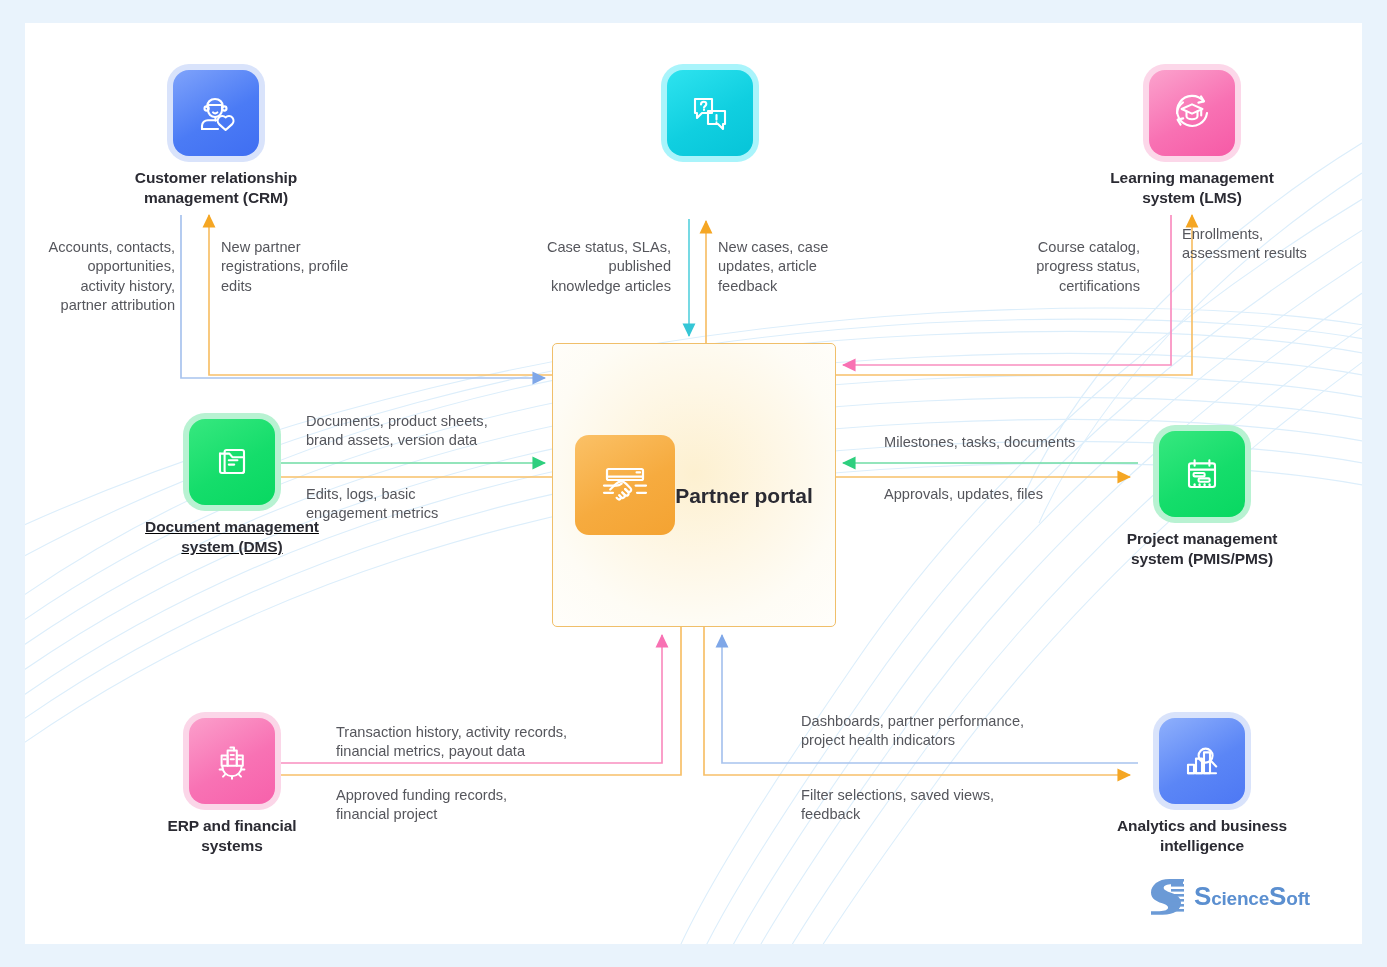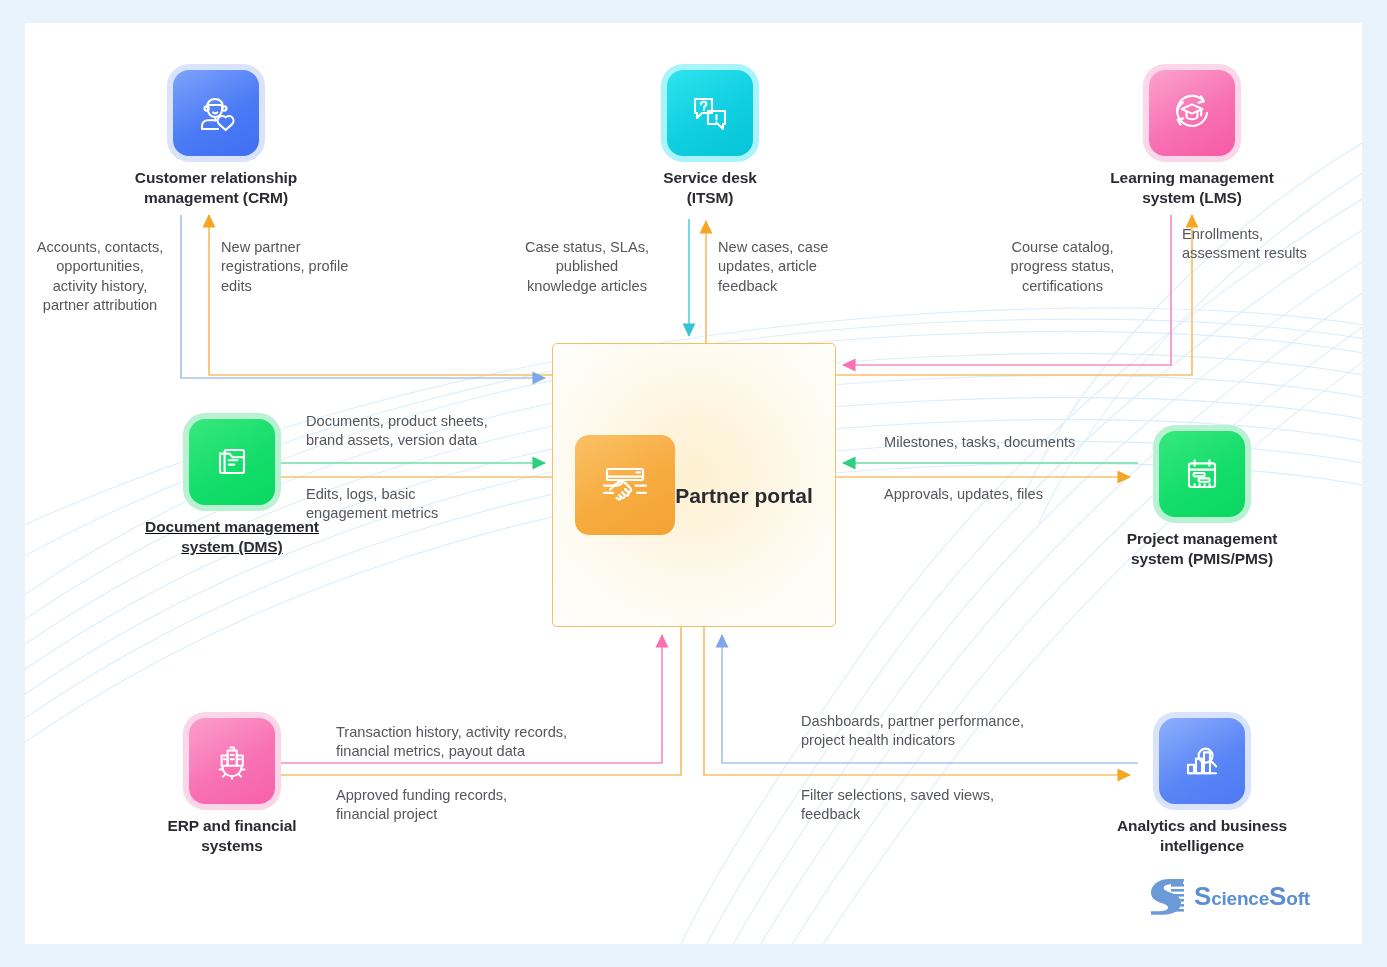--- a/index.html
+++ b/index.html
@@ -89,21 +89,21 @@
   }
 
   
   .flab {
     position: absolute;
     font-size: 14.6px;
     line-height: 1.33;
     color: #55565c;
     white-space: pre-line;
   }
-  .flab.r { text-align: center; }
+  .flab.r { text-align: right; }
   .flab.l { text-align: left; }
 
   
   #logo { position: absolute; left: 1124px; top: 853px; display: flex; align-items: center; gap: 9px; }
   #logo .wordmark { font-size: 26px; color: #5b8fd0; font-weight: bold; letter-spacing: -0.2px; }
   #logo .wordmark .sm { font-size: 19px; }
 </style>
 </head>
 <body>
 
@@ -215,22 +215,20 @@
           <svg width="48" height="48" viewBox="0 0 48 48" fill="none" stroke="#fff" stroke-width="2.1" stroke-linecap="round" stroke-linejoin="round">
             <path d="M9 10h17v14H16l-5 5v-5H9z"></path>
             <path d="M15 15.4c0-1.6 1.2-2.7 2.7-2.7 1.5 0 2.6 1 2.6 2.4 0 1.9-2.3 2-2.3 3.6"></path>
             <path d="M18 20.8v.1"></path>
             <path d="M22 22h17v13h-2v5l-5-5h-10z"></path>
             <path d="M30.5 26v4.6"></path>
               <path d="M30.5 33.2v.1"></path>
           </svg>
         </span>
       </div>
-      <div class="caption">Service desk
-(ITSM)</div>
     </div>
 
     <div class="node" style="left:1057px; top:47px; width:220px;">
       <div class="tile t-pink">
         <span class="halo"></span>
         <span class="inner">
           <svg width="50" height="50" viewBox="0 0 50 50" fill="none" stroke="#fff" stroke-width="2.1" stroke-linecap="round" stroke-linejoin="round">
             <path d="M36.6 13.2A15 15 0 1 0 40 25"></path>
             <path d="M34 8.4l3 5-5.6 1.2"></path>
             <path d="M16 14.4A15 15 0 0 0 10 25"></path>

